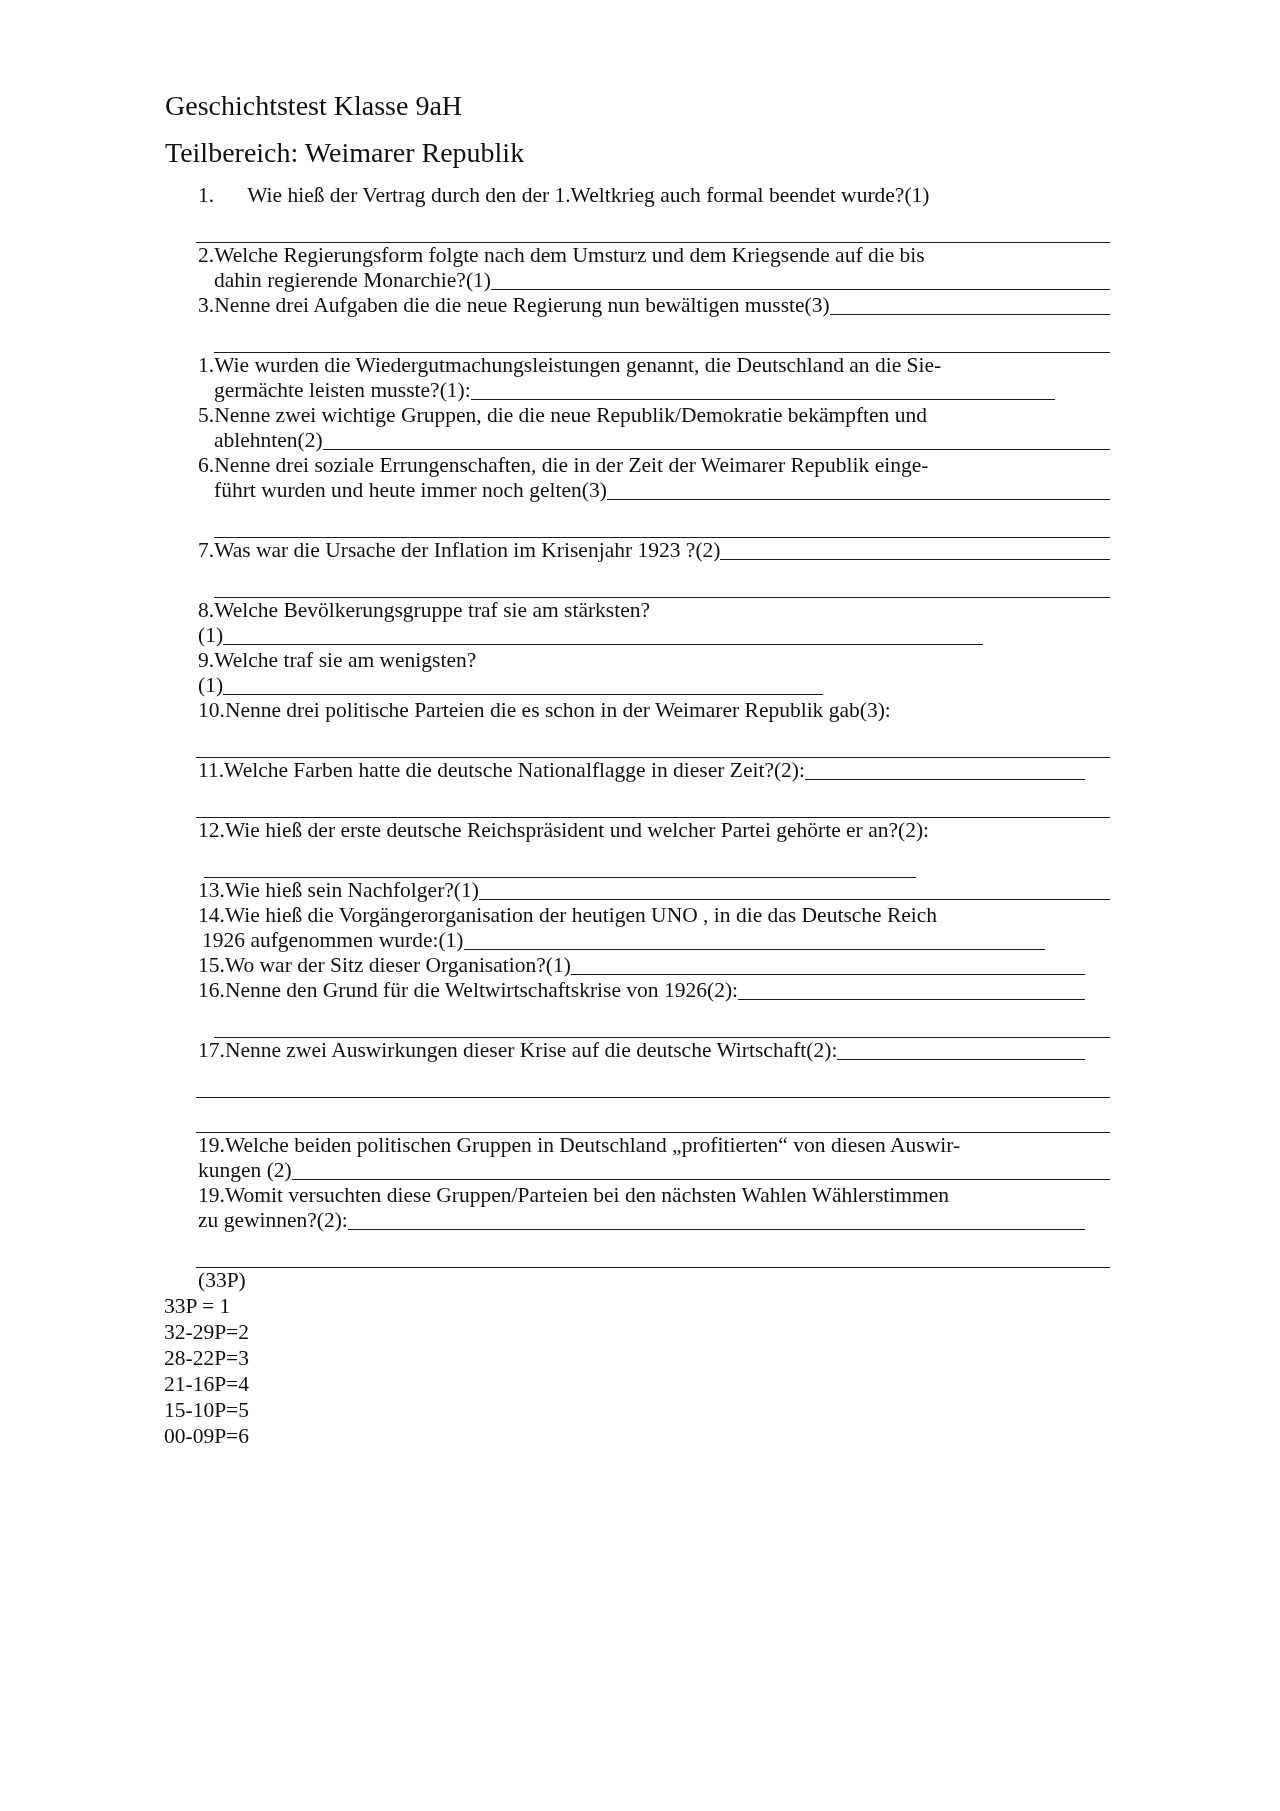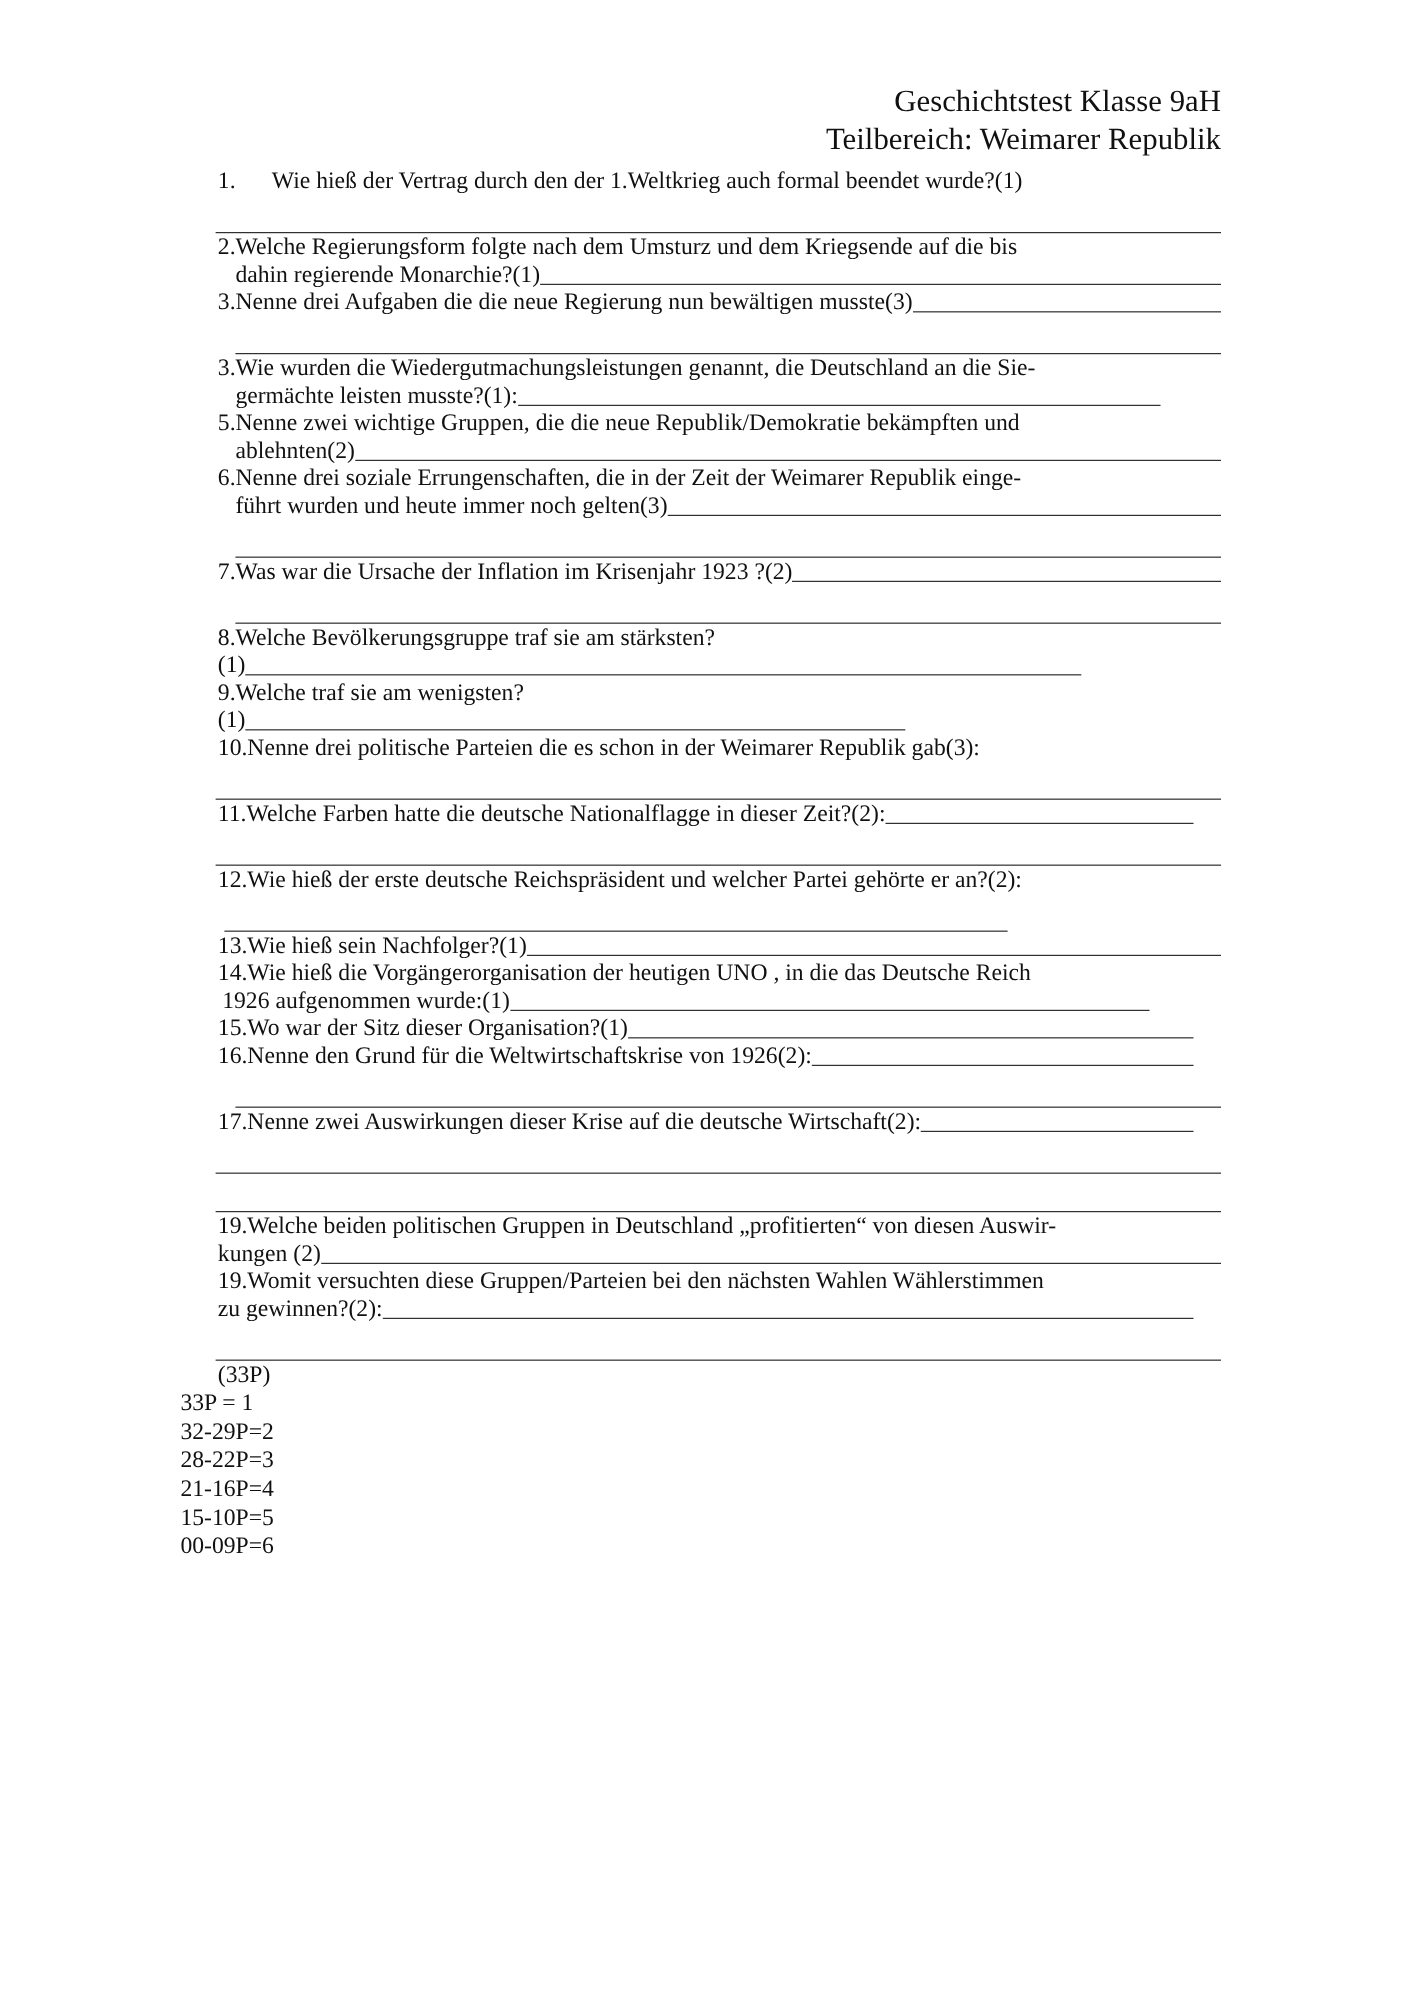--- a/index.html
+++ b/index.html
@@ -16,22 +16,21 @@
   }
   .doc {
     padding-top: 76px;
     margin-left: 152px;
     width: 958px;
   }
   .title {
     font-size: 28px;
     line-height: 34px;
     font-weight: normal;
-    margin: 0;
-    text-align: right;
+    margin: 13px;
   }
   .body-lines {
     margin-top: 8px;
     font-size: 21.5px;
   }
   .line {
     line-height: 25px;
     white-space: nowrap;
   }
   .flexline { display: flex; }
@@ -85,21 +84,21 @@
       <span>dahin regierende Monarchie?(1)</span>
       <span class="fill"></span>
     </div>
 
     <div class="line flexline q">
       <span>3.Nenne drei Aufgaben die die neue Regierung nun bewältigen musste(3)</span>
       <span class="fill"></span>
     </div>
     <div class="rule ind"></div>
 
-    <div class="line q">3.Wie wurden die Wiedergutmachungsleistungen genannt, die Deutschland an die Sie-</div>
+    <div class="line q">1.Wie wurden die Wiedergutmachungsleistungen genannt, die Deutschland an die Sie-</div>
     <div class="line flexline cont">
       <span>germächte leisten musste?(1):</span>
       <span class="fill mr55"></span>
     </div>
 
     <div class="line q">5.Nenne zwei wichtige Gruppen, die die neue Republik/Demokratie bekämpften und</div>
     <div class="line flexline cont">
       <span>ablehnten(2)</span>
       <span class="fill"></span>
     </div>

